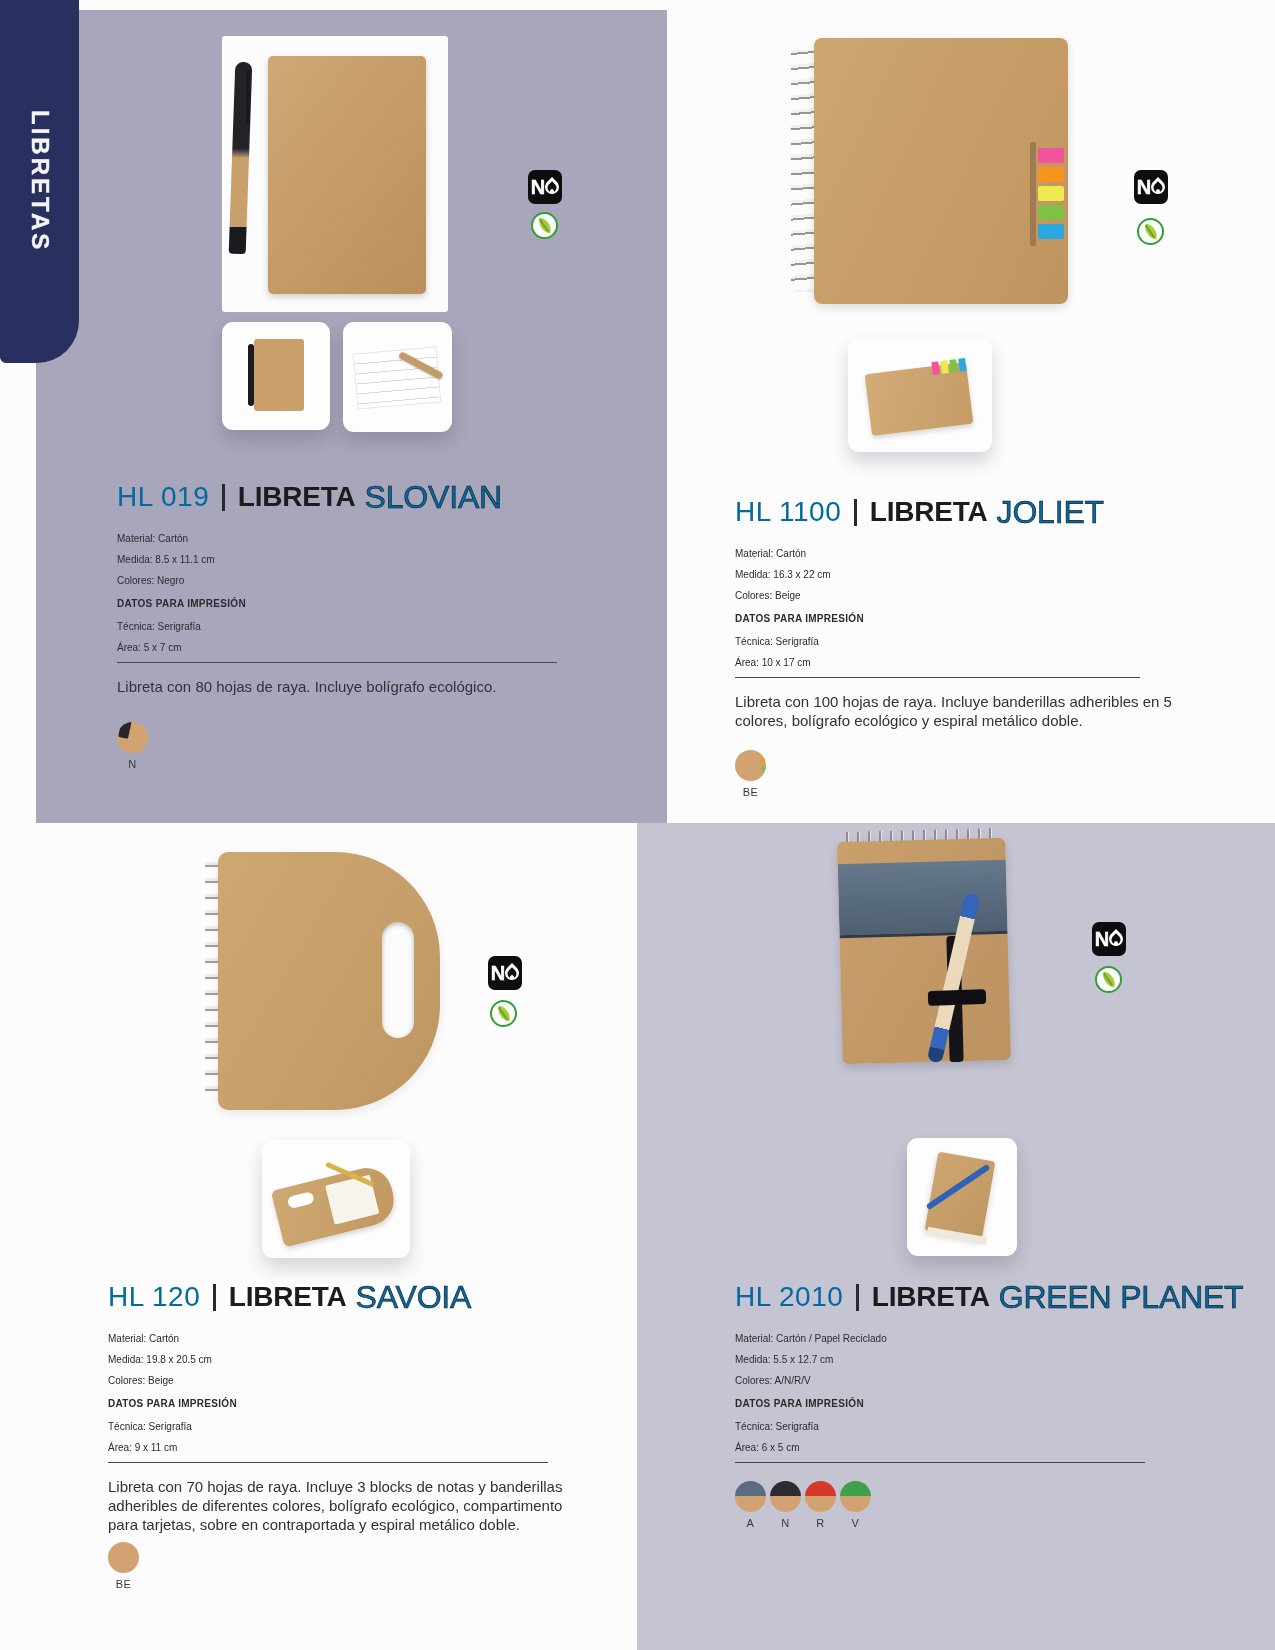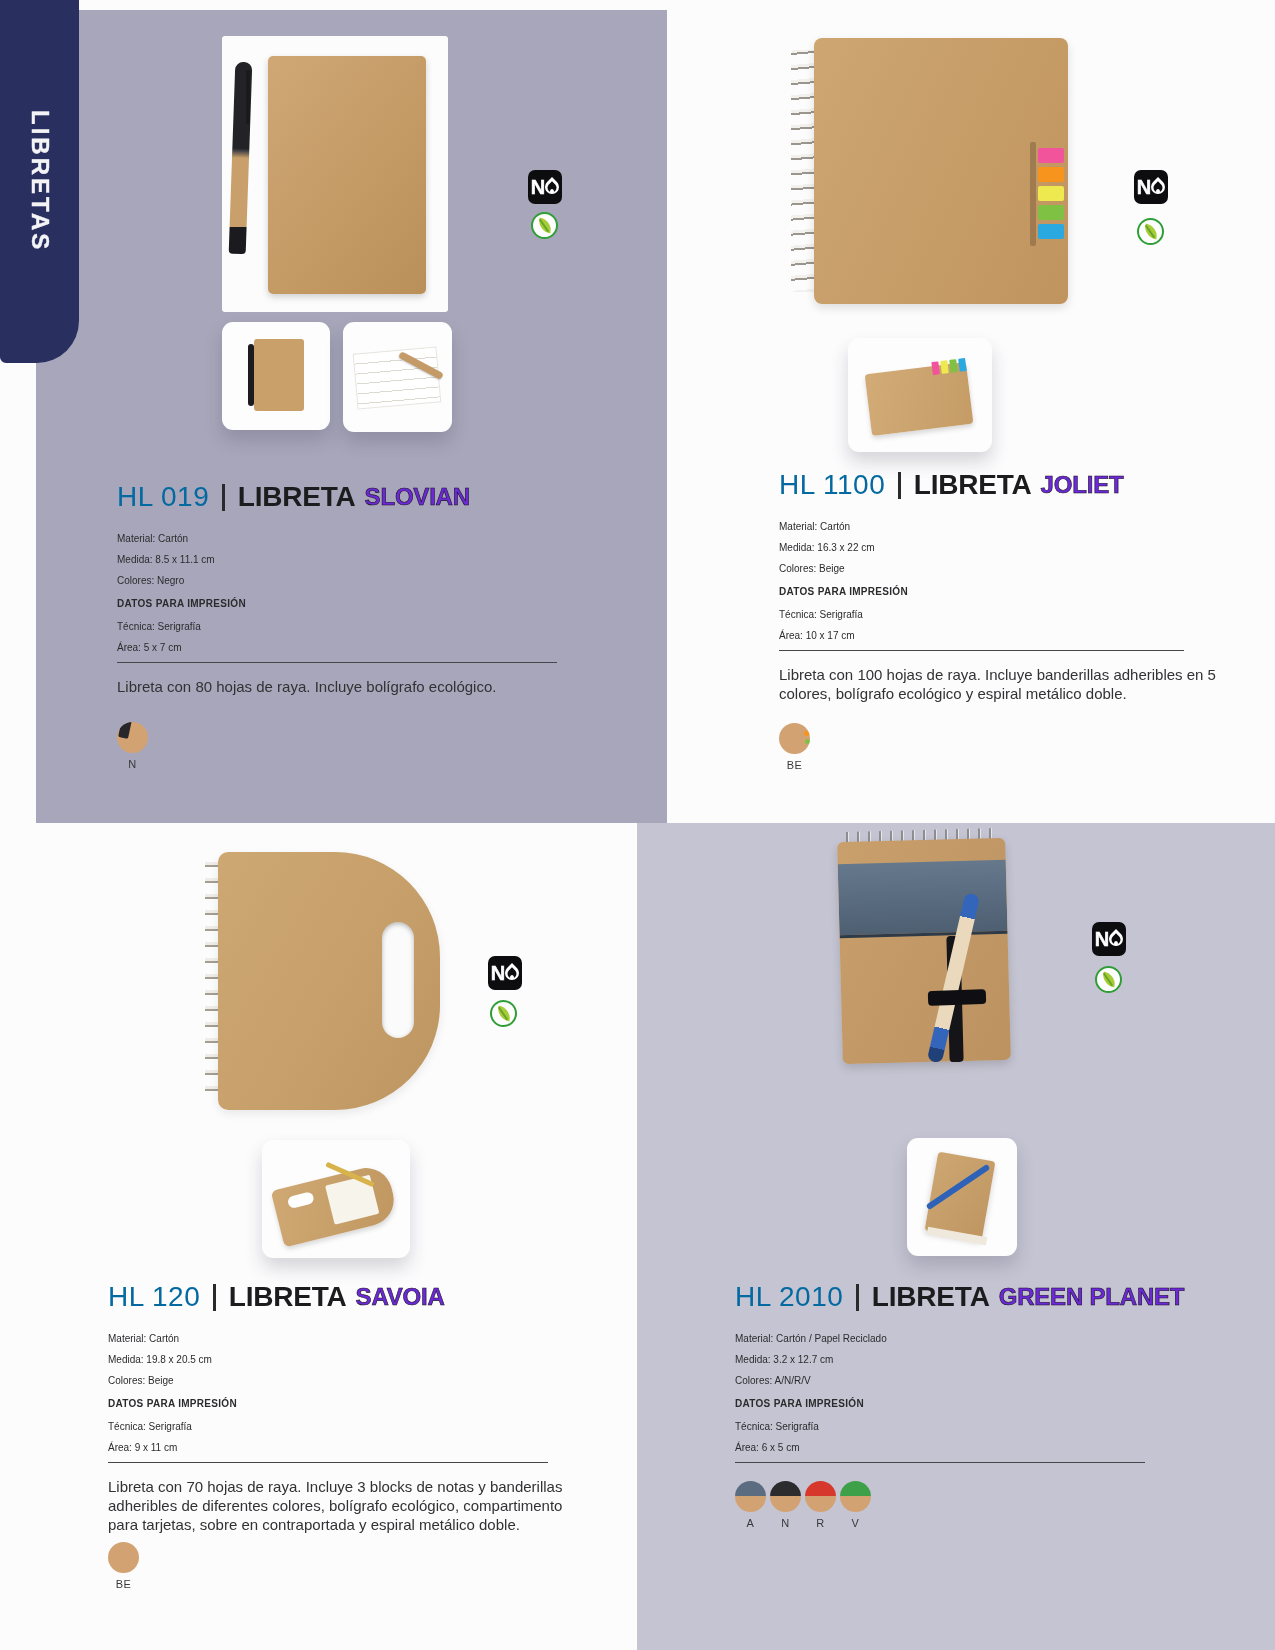--- a/index.html
+++ b/index.html
@@ -17,21 +17,21 @@
     border-radius:0 0 42px 6px; display:flex; align-items:center; justify-content:center; z-index:5; }
   .tab-label { writing-mode:vertical-rl; color:#f4f4f7; font-size:24px; font-weight:700;
     letter-spacing:3px; -webkit-text-stroke:.4px #f4f4f7; }
 
   
   .cardtext { position:absolute; display:flex; flex-direction:column; align-items:flex-start; z-index:4; }
   .title-row { display:flex; align-items:center; line-height:34px; white-space:nowrap; }
   .t-code { font-size:28px; font-weight:400; color:#0369a1; letter-spacing:.5px; margin-right:13px; }
   .t-div  { width:2.5px; height:27px; background:#2a2a2c; margin-right:13px; }
   .t-prefix { font-size:28px; font-weight:600; color:#1c1c1e; letter-spacing:-.2px; }
-  .t-name { font-size:24px; font-weight:700; color:#6d28d9; letter-spacing:-.2px; margin-left:9px;
+  .t-name { font-size:32px; font-weight:400; color:#0369a1; letter-spacing:-.2px; margin-left:9px;
     -webkit-text-stroke:.6px #131315; }
   .specs { margin-top:14px; font-size:10px; line-height:21px; color:#2b2b2d; }
   .specs .datos { font-weight:800; margin:2px 0; letter-spacing:.3px; }
   .rule { height:1.4px; background:#45454a; margin-top:4px; }
   .desc { margin-top:14px; font-size:15px; line-height:19px; color:#323234; }
   .swatch-row { display:flex; gap:4px; }
   .swatch-item { display:flex; flex-direction:column; align-items:center; width:31px; }
   .swatch { width:31px; height:31px; border-radius:50%; position:relative; overflow:hidden; }
   .swatch-label { margin-top:6px; font-size:11px; line-height:11px; color:#39393b; letter-spacing:.5px; }
   .sw-top { position:absolute; left:0; right:0; top:0; height:47%; }
@@ -214,21 +214,21 @@
   <div class="thumbcard" style="left:848px; top:338px; width:144px; height:114px;">
     <div class="t2-book"></div>
     <div class="t2-flags">
       <div class="t2-flag" style="background-color: rgb(242, 84, 155);"></div>
       <div class="t2-flag" style="background-color: rgb(237, 233, 79);"></div>
       <div class="t2-flag" style="background-color: rgb(127, 194, 67);"></div>
       <div class="t2-flag" style="background-color: rgb(42, 169, 224);"></div>
     </div>
   </div>
 
-  <div class="cardtext" style="left:735px; top:468px; width:466px;margin-left:44px;">
+  <div class="cardtext" style="left:735px; top:495px; width:466px;">
     <div class="title-row">
       <span class="t-code">HL 1100</span>
       <span class="t-div"></span>
       <span class="t-prefix">LIBRETA</span>
       <span class="t-name">JOLIET</span>
     </div>
     <div class="specs">
       <div>Material: Cartón</div>
       <div>Medida: 16.3 x 22 cm</div>
       <div>Colores: Beige</div>
@@ -321,21 +321,21 @@
 
   <div class="cardtext" style="left:735px; top:1280px; width:450px;">
     <div class="title-row">
       <span class="t-code">HL 2010</span>
       <span class="t-div"></span>
       <span class="t-prefix">LIBRETA</span>
       <span class="t-name">GREEN PLANET</span>
     </div>
     <div class="specs">
       <div>Material: Cartón / Papel Reciclado</div>
-      <div>Medida: 3.2 x 12.7 cm</div>
+      <div>Medida: 5.5 x 12.7 cm</div>
       <div>Colores: A/N/R/V</div>
       <div class="datos">DATOS PARA IMPRESIÓN</div>
       <div>Técnica: Serigrafía</div>
       <div>Área: 6 x 5 cm</div>
     </div>
     <div class="rule" style="width:410px;"></div>
     <div class="swatch-row" style="margin-top:18px;">
       <div class="swatch-item">
         <div class="swatch">
           <div class="sw-top" style="background-color: rgb(91, 108, 128);"></div>

